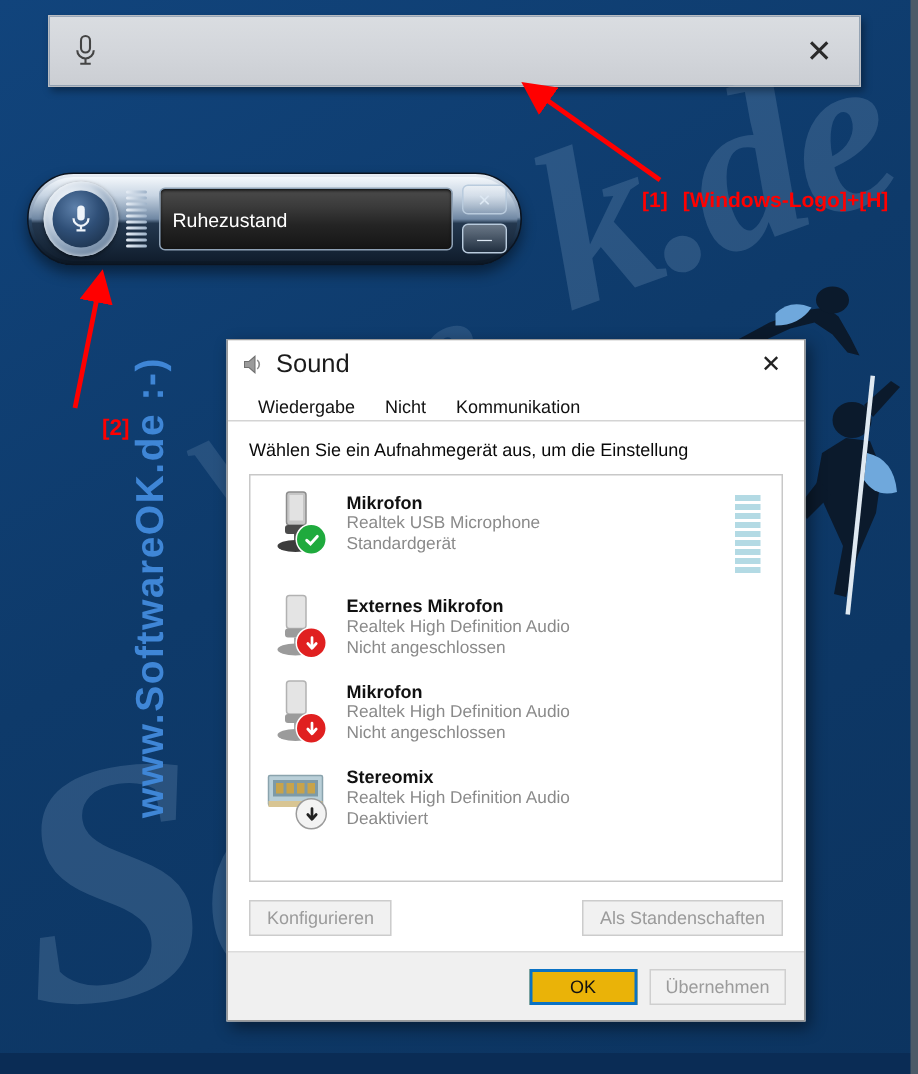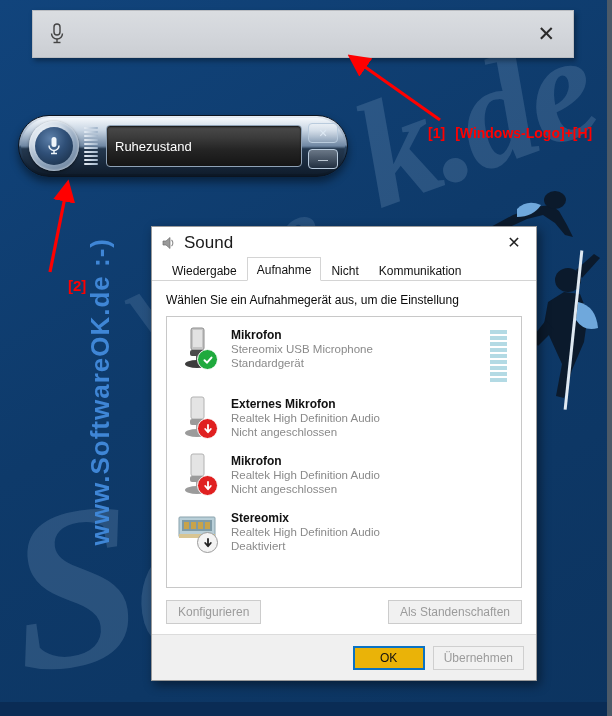--- a/index.html
+++ b/index.html
@@ -483,21 +483,20 @@
       </svg>
     </span>
     <span class="sd-title-text">Sound</span>
     <span class="sd-close">✕</span>
   </div>
 
   <div class="sd-body">
 
     <div class="sd-tabs">
       <div class="sd-tab">Wiedergabe</div>
-      <div class="sd-tab active">Aufnahme</div>
       <div class="sd-tab">Nicht</div>
       <div class="sd-tab">Kommunikation</div>
     </div>
 
     <div class="sd-desc">Wählen Sie ein Aufnahmegerät aus, um die Einstellung</div>
 
     <div class="sd-listbox">
 
       <div class="dev-row">
         <div class="dev-icon-wrap">
@@ -509,21 +508,21 @@
             <ellipse cx="20" cy="38" rx="12" ry="4" fill="#3c3c3c"></ellipse>
           </svg>
           <span class="dev-badge ok">
             <svg width="12" height="12" viewBox="0 0 12 12">
                 <path d="M2.5 6.2 L5 8.6 L9.5 3.6" fill="none" stroke="#fff" stroke-width="2" stroke-linecap="round"></path>
               </svg>
           </span>
         </div>
         <div class="dev-text">
           <div class="dev-name">Mikrofon</div>
-          <div class="dev-sub">Stereomix USB Microphone</div>
+          <div class="dev-sub">Realtek USB Microphone</div>
           <div class="dev-sub">Standardgerät</div>
         </div>
         <div class="dev-meter">
           <i></i>
             <i></i>
             <i></i>
             <i></i>
             <i></i>
             <i></i>
             <i></i>

